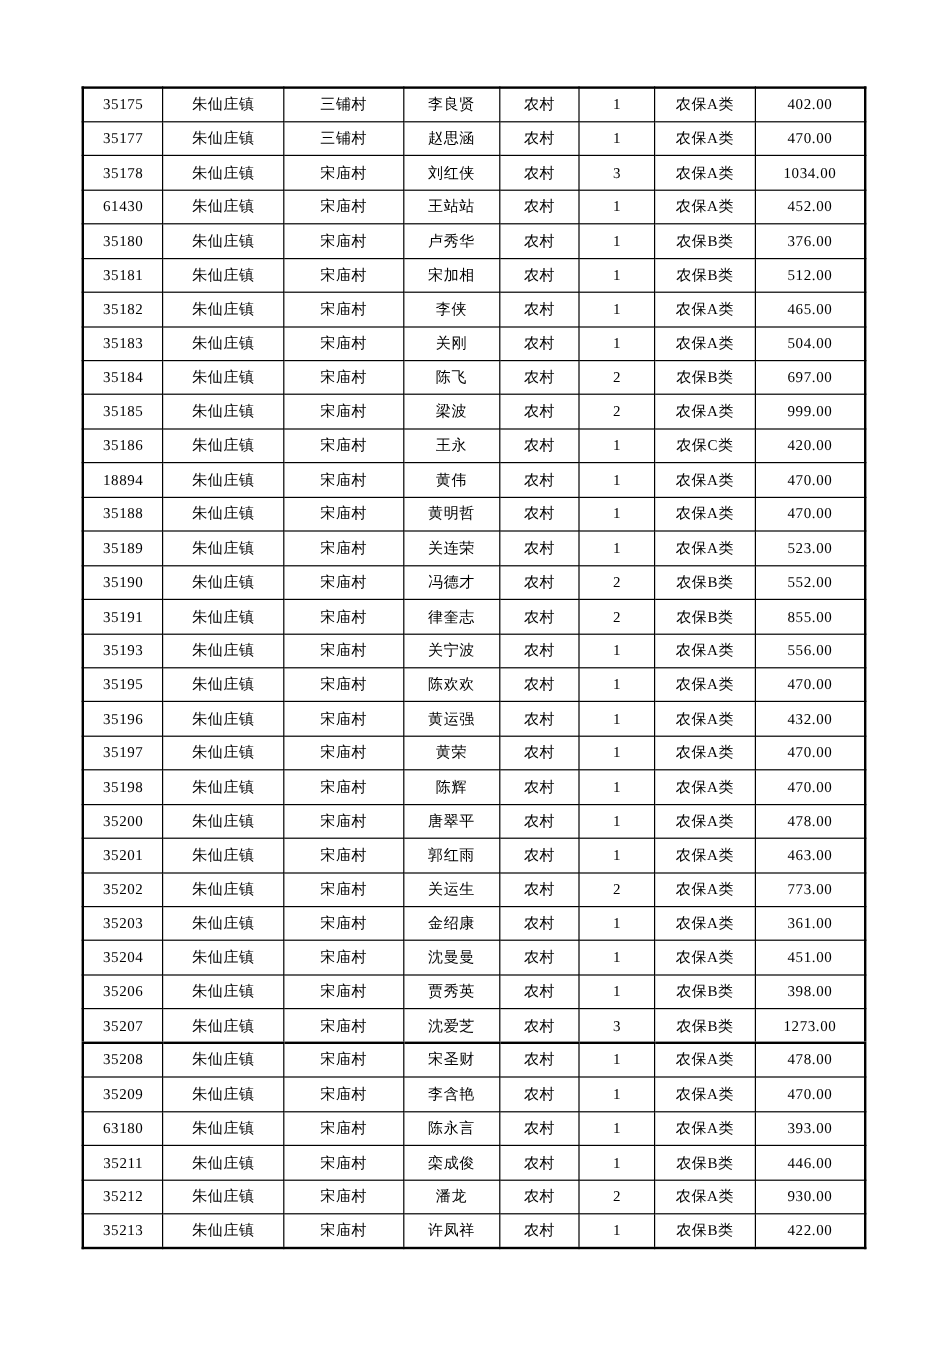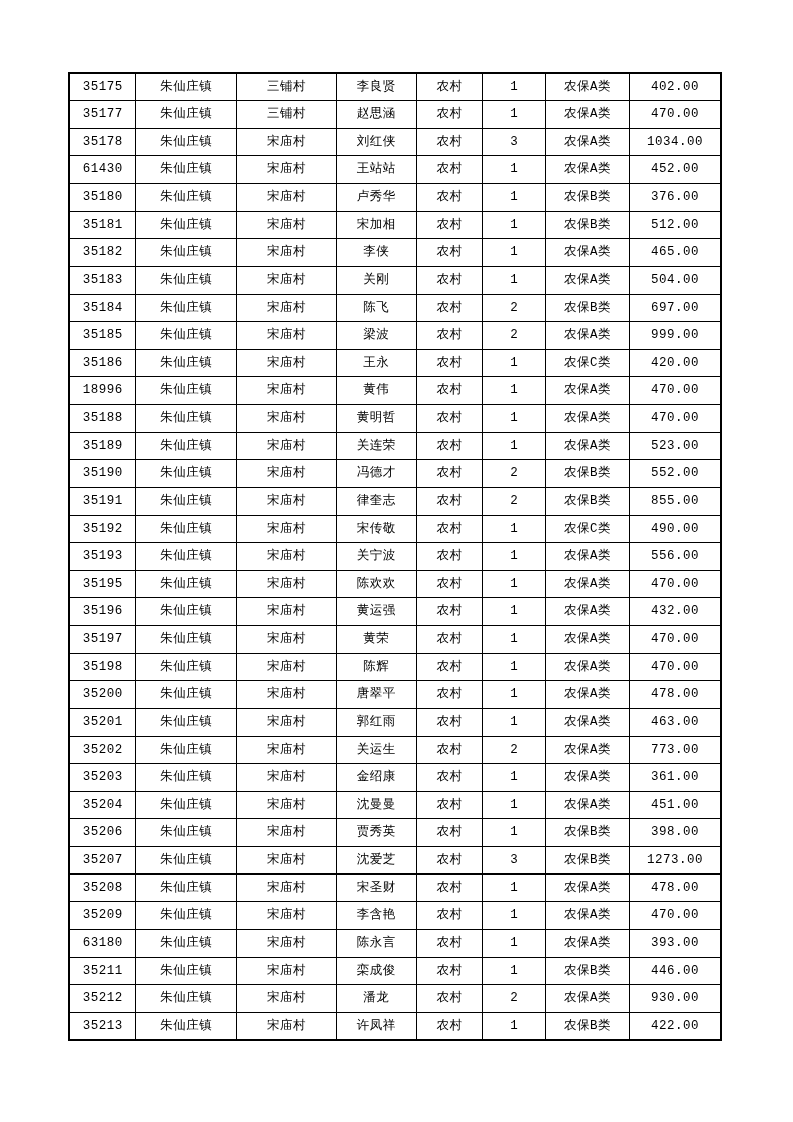--- a/index.html
+++ b/index.html
@@ -6,21 +6,21 @@
     margin: 0;
     padding: 0;
     background: #ffffff;
   }
   .page {
     position: relative;
     width: 793px;
     height: 1122px;
     background: #ffffff;
     overflow: hidden;
-    font-family: Liberation Mono, monospace;
+    font-family: Liberation Serif, serif;
     color: #000000;
   }
   table.data-table {
     position: absolute;
     left: 68px;
     top: 72px;
     width: 654px;
     height: 969px;
     border-collapse: collapse;
     table-layout: fixed;
@@ -172,21 +172,21 @@
           <td>35186</td>
           <td>朱仙庄镇</td>
           <td>宋庙村</td>
           <td>王永</td>
           <td>农村</td>
           <td>1</td>
           <td>农保C类</td>
           <td>420.00</td>
         </tr>
         <tr>
-          <td>18996</td>
+          <td>18894</td>
           <td>朱仙庄镇</td>
           <td>宋庙村</td>
           <td>黄伟</td>
           <td>农村</td>
           <td>1</td>
           <td>农保A类</td>
           <td>470.00</td>
         </tr>
         <tr>
           <td>35188</td>
@@ -220,30 +220,20 @@
         </tr>
         <tr>
           <td>35191</td>
           <td>朱仙庄镇</td>
           <td>宋庙村</td>
           <td>律奎志</td>
           <td>农村</td>
           <td>2</td>
           <td>农保B类</td>
           <td>855.00</td>
-        </tr>
-        <tr>
-          <td>35192</td>
-          <td>朱仙庄镇</td>
-          <td>宋庙村</td>
-          <td>宋传敬</td>
-          <td>农村</td>
-          <td>1</td>
-          <td>农保C类</td>
-          <td>490.00</td>
         </tr>
         <tr>
           <td>35193</td>
           <td>朱仙庄镇</td>
           <td>宋庙村</td>
           <td>关宁波</td>
           <td>农村</td>
           <td>1</td>
           <td>农保A类</td>
           <td>556.00</td>

